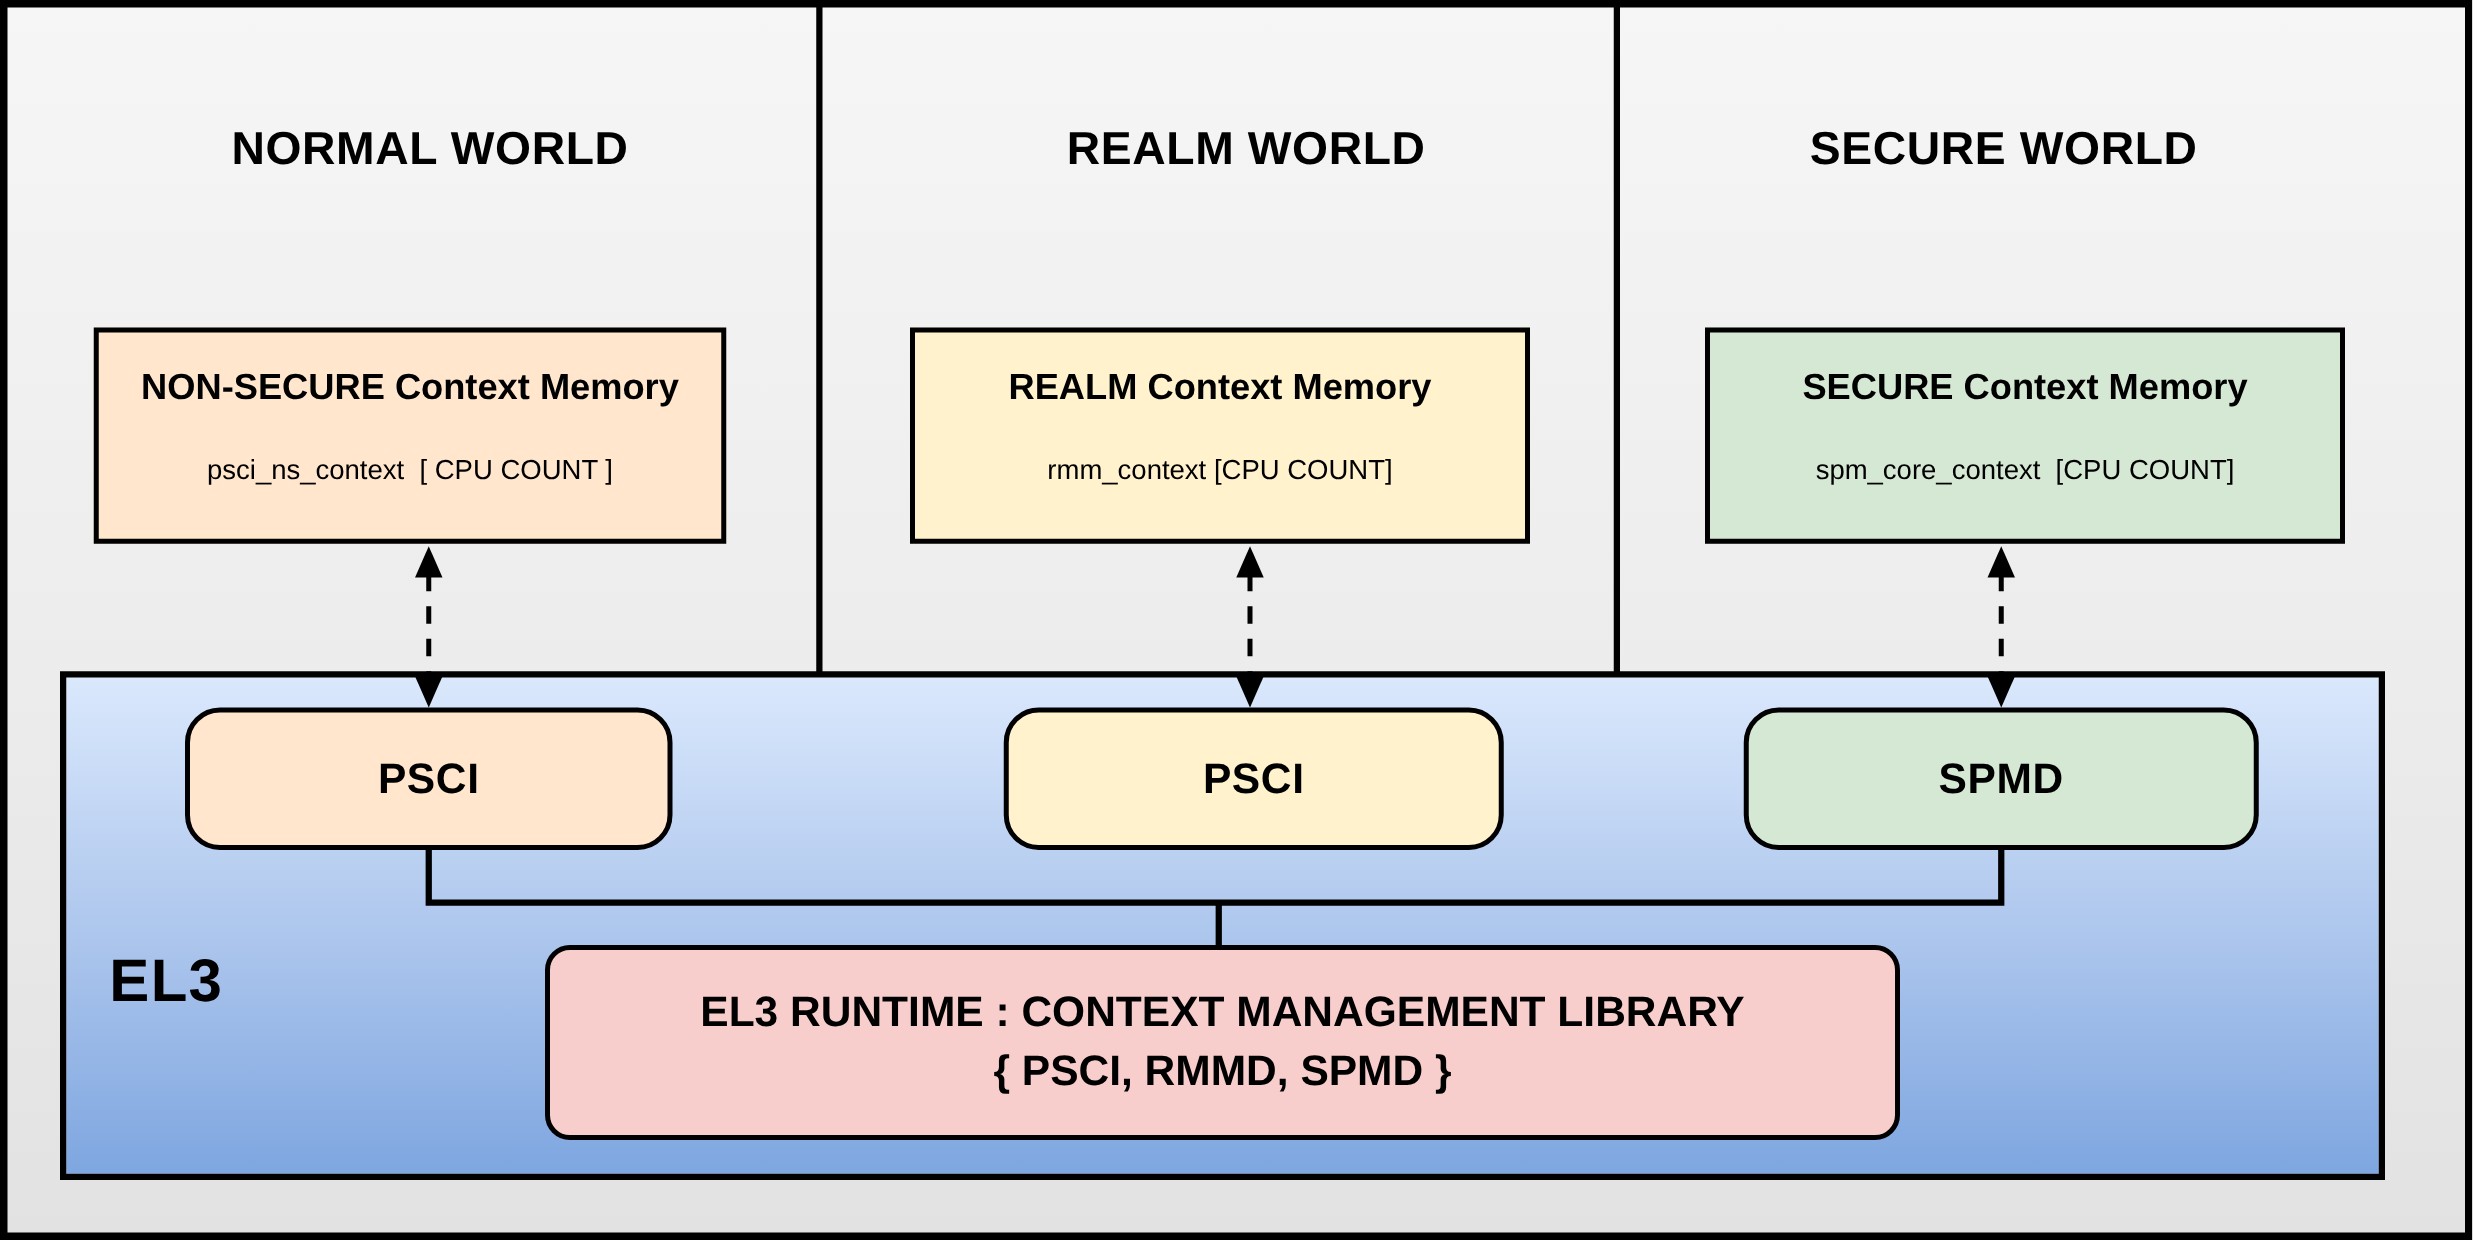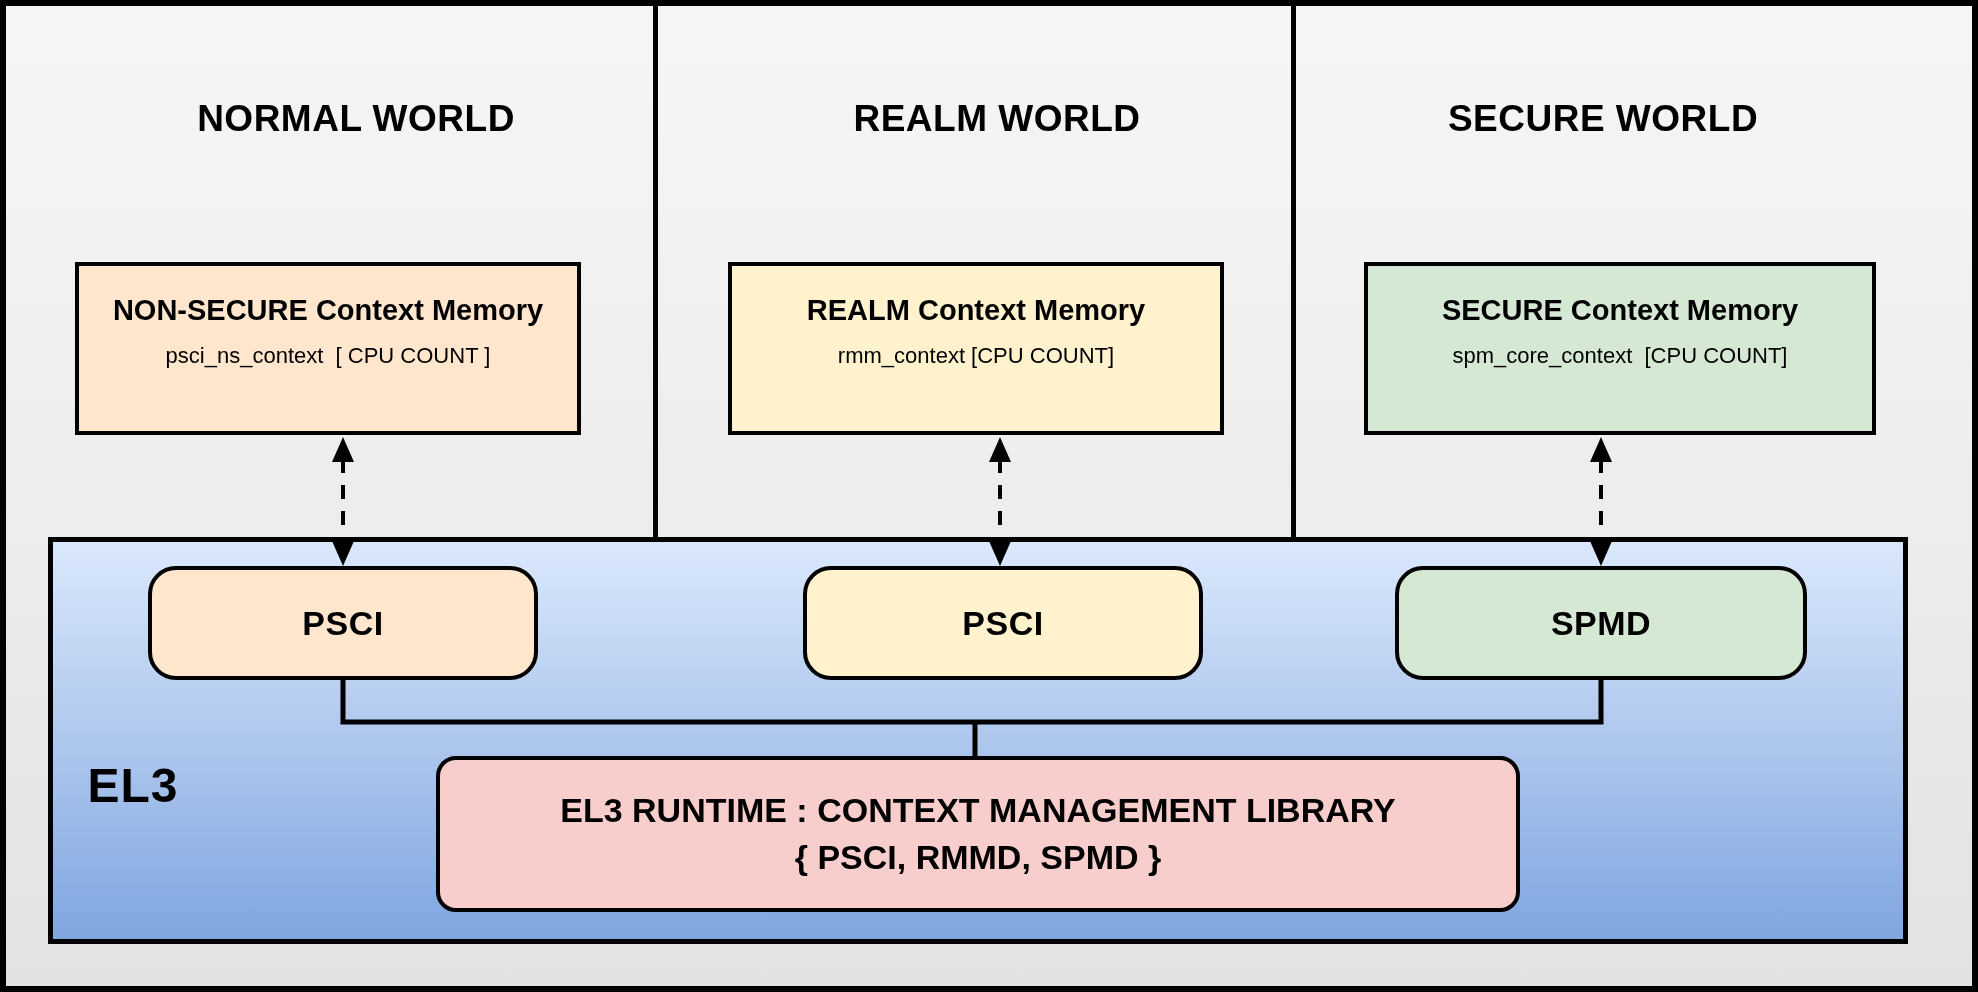--- a/index.html
+++ b/index.html
@@ -12,27 +12,27 @@
     position:absolute; inset:0; border:6px solid #000; box-sizing:border-box;
     pointer-events:none; z-index:60;
   }
   .divider { position:absolute; top:0; width:5px; height:541px; background:#000; z-index:5; }
   .divider.d1 { left:653px; }
   .divider.d2 { left:1291px; }
   .wtitle {
     position:absolute; top:98px; width:520px; text-align:center;
     font-size:37px; font-weight:bold; letter-spacing:0.5px; z-index:6;
   }
-  .wtitle.t0 { left:96px; }
+  .wtitle.t0 { left:84px; }
   .wtitle.t1 { left:737px; }
   .wtitle.t2 { left:1343px; }
   .membox {
     position:absolute; top:262px; height:173px; box-sizing:border-box;
     border:4px solid #000; display:flex; flex-direction:column; align-items:center;
-    padding-top:28px; row-gap:16px; z-index:10;
+    padding-top:28px; row-gap:36px; z-index:10;
   }
   .membox .mem-title { font-size:29px; font-weight:bold; white-space:pre; }
   .membox .mem-value { font-size:22px; white-space:pre; }
   .membox.m0 { left:75px;  width:506px; background:#FFE6CC; }
   .membox.m1 { left:728px; width:496px; background:#FFF2CC; }
   .membox.m2 { left:1364px;width:512px; background:#D5E8D4; }
   .el3box {
     position:absolute; left:48px; top:537px; width:1860px; height:407px;
     box-sizing:border-box; border:5px solid #000;
     background:linear-gradient(180deg,#dae8fc 0%,#aac4ec 55%,#7ea6e0 100%);

